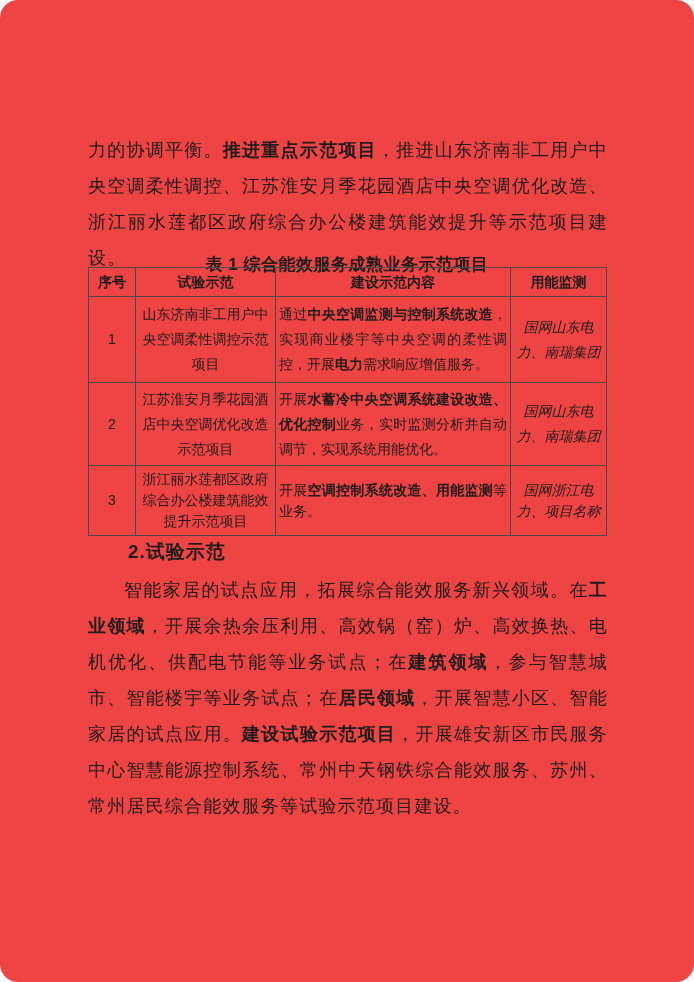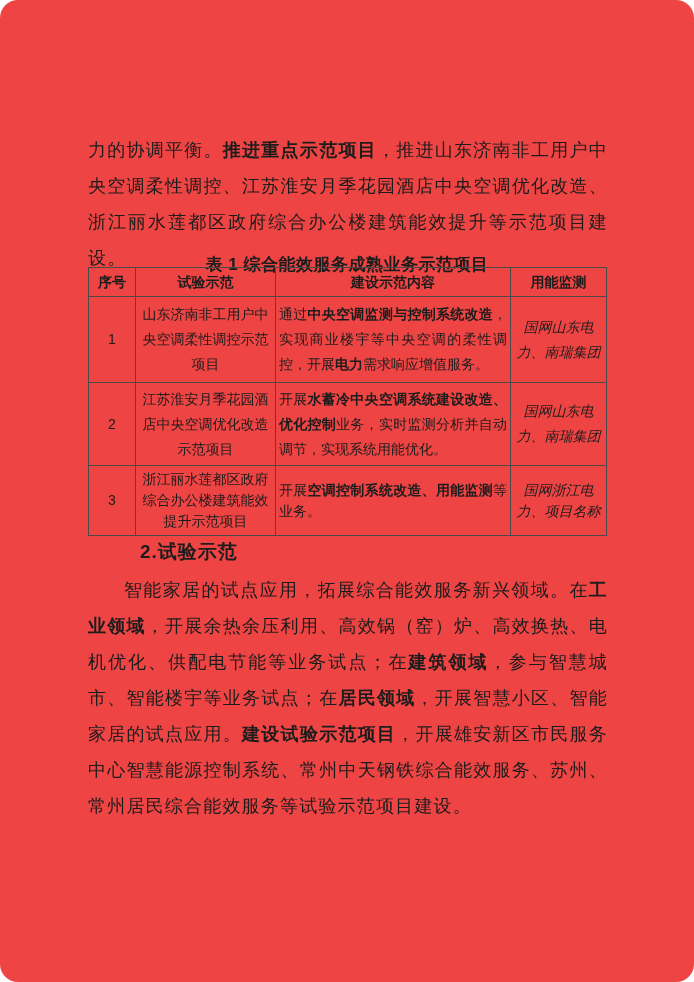--- a/index.html
+++ b/index.html
@@ -82,21 +82,21 @@
   .demo-table td.c-name { text-align: center; }
   .demo-table td.c-content { text-align: justify; text-justify: inter-ideograph; }
   .demo-table td.c-unit { text-align: center; font-style: italic; }
   .demo-table tr.r1 td { height: 81px; }
   .demo-table tr.r2 td { height: 78px; }
   .demo-table tr.r3 td { height: 65px; line-height: 21px; }
 
   .section-heading {
     position: absolute;
     top: 538px;
-    left: 100px;
+    left: 88px;
     width: 520px;
     margin: 0;
     padding-left: 40px;
     font-size: 19px;
     font-weight: bold;
     line-height: 28px;
     letter-spacing: 1px;
     color: #1c1c1c;
   }
 </style>

